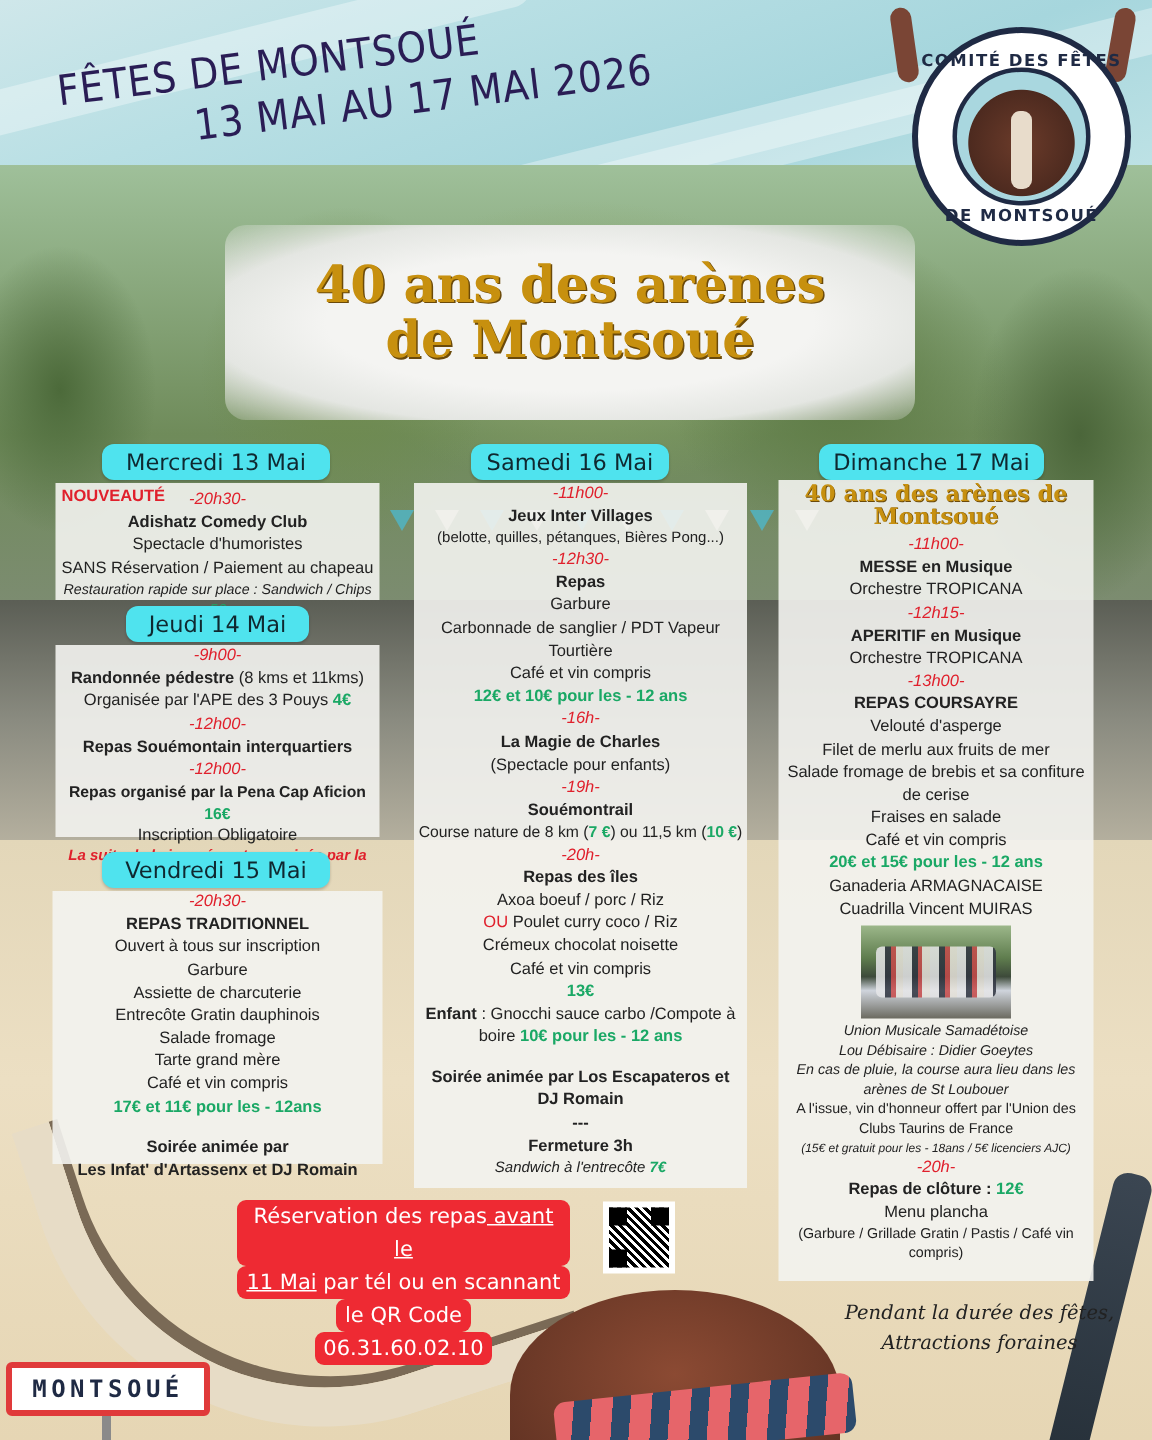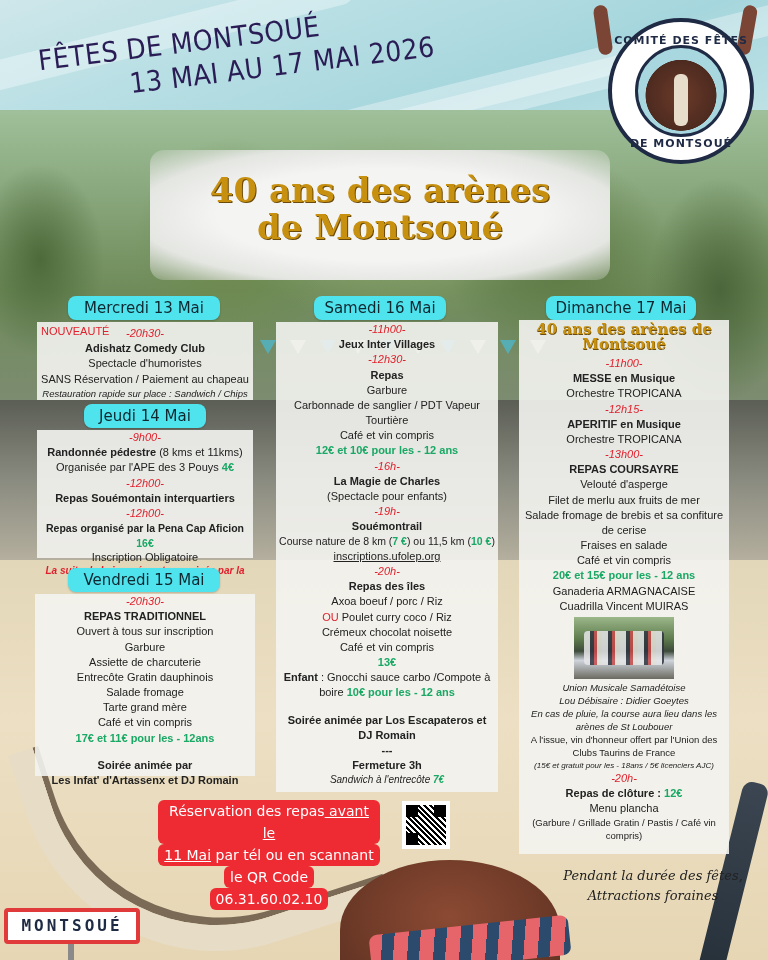--- a/index.html
+++ b/index.html
@@ -106,21 +106,21 @@
     text-align: center; line-height: 1.38;
   }
   .box .red-time { color: #e0202c; font-style: italic; }
   .box .b { font-weight: bold; }
   .box .green { color: #1aa865; font-weight: bold; }
   .box .redtxt { color: #e0202c; }
   .box .ital { font-style: italic; }
   .box .sm { font-size: 9.5px; }
   .box .link { text-decoration: underline; }
   .box .spacer { height: 12px; }
-  .box .nouv { position: absolute; left: 4px; top: 2px; color: #e0202c; font-weight: normal; font-size: 11px; }
+  .box .nouv { position: absolute; left: 4px; top: 2px; color: #e0202c; font-weight: bold; font-size: 11px; }
 
   .anniv-small {
     font-family: "DejaVu Serif", serif; font-weight: bold; color: #c7900f; font-size: 15px;
     line-height: 1.0; text-shadow: 0.5px 0.5px 0 #6b4a0a;
   }
   .photo {
     width: 100px; height: 62px; margin: 3px auto 2px auto;
     background: linear-gradient(#9cb78a 0%, #5f7d4e 35%, #3d4a3a 55%, #cfd4dc 70%, #6b6a60 100%);
     position: relative; overflow: hidden;
   }
@@ -248,34 +248,34 @@
   <div class="green">17€ et 11€ pour les - 12ans</div>
   <div class="spacer"></div>
   <div class="b">Soirée animée par</div>
   <div class="b">Les Infat' d'Artassenx et DJ Romain</div>
 </div>
 
 <div class="day-pill" style="left:314px;top:296px;width:132px;">Samedi 16 Mai</div>
 <div class="box" style="left:276px;top:322px;width:222px;height:470px;">
   <div class="red-time">-11h00-</div>
   <div class="b">Jeux Inter Villages</div>
+  <div style="font-size:10px;">(belotte, quilles, pétanques, Bières Pong...)</div>
   <div class="red-time">-12h30-</div>
   <div class="b">Repas</div>
   <div>Garbure</div>
   <div>Carbonnade de sanglier / PDT Vapeur</div>
   <div>Tourtière</div>
   <div>Café et vin compris</div>
   <div class="green">12€ et 10€ pour les - 12 ans</div>
   <div class="red-time">-16h-</div>
   <div class="b">La Magie de Charles</div>
   <div>(Spectacle pour enfants)</div>
   <div class="red-time">-19h-</div>
   <div class="b">Souémontrail</div>
   <div style="font-size:10.5px;"><span>Course nature de 8 km (</span><span class="green">7 €</span><span>) ou 11,5 km (</span><span class="green">10 €</span><span>)</span></div>
-  <div class="link">inscriptions.ufolep.org</div>
   <div class="red-time">-20h-</div>
   <div class="b">Repas des îles</div>
   <div>Axoa boeuf / porc / Riz</div>
   <div><span class="redtxt">OU</span><span> Poulet curry coco / Riz</span></div>
   <div>Crémeux chocolat noisette</div>
   <div>Café et vin compris</div>
   <div class="green">13€</div>
   <div style="padding:0 6px;"><span class="b">Enfant</span><span> : Gnocchi sauce carbo /Compote à boire </span><span class="green">10€ pour les - 12 ans</span></div>
   <div class="spacer"></div>
   <div class="b" style="padding:0 8px;">Soirée animée par Los Escapateros et DJ Romain</div>

